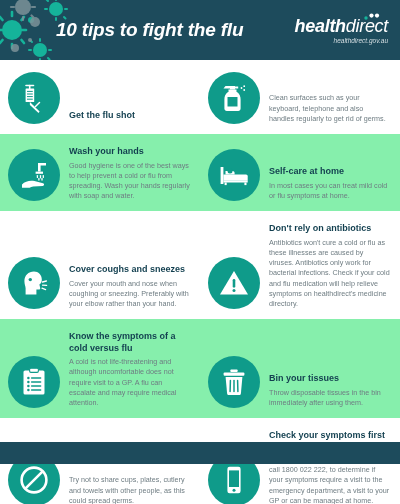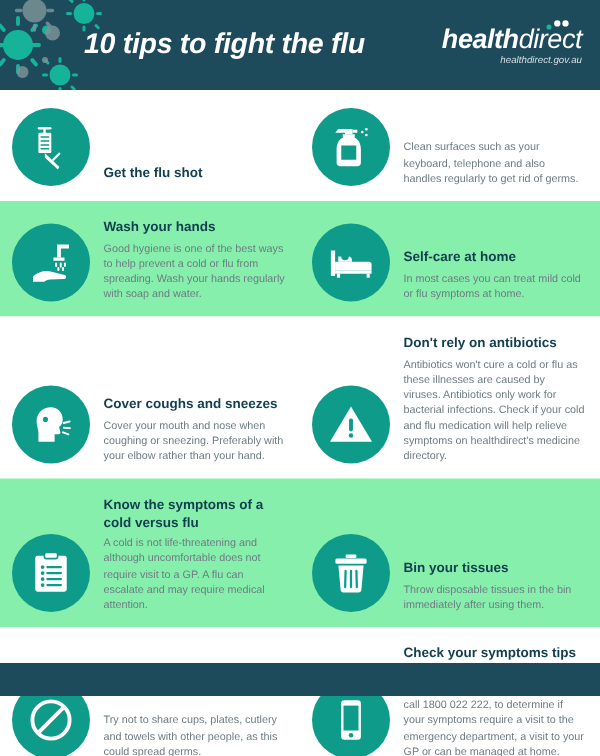--- a/index.html
+++ b/index.html
@@ -377,21 +377,21 @@
 
       <div class="tip">
         <div class="badge">
           <svg width="34" height="34" viewBox="0 0 34 34">
             <rect x="10.4" y="3.8" width="13.2" height="26.4" rx="2.2" fill="#ffffff"></rect>
             <rect x="12" y="7.4" width="10" height="16.6" fill="#0f9b8a"></rect>
             <circle cx="17" cy="27.2" r="1.5" fill="#0f9b8a"></circle>
           </svg>
         </div>
         <div class="tip-text">
-          <div class="tip-title">Check your symptoms tips</div>
+          <div class="tip-title">Check your symptoms first</div>
           <div class="tip-body">Use the healthdirect Symptom Checker via the app or website, or call 1800 022 222, to determine if your symptoms require a visit to the emergency department, a visit to your GP or can be managed at home.</div>
         </div>
       </div>
     </div>
 
   </div>
 
   <div class="footer"></div>
 </div>
 

